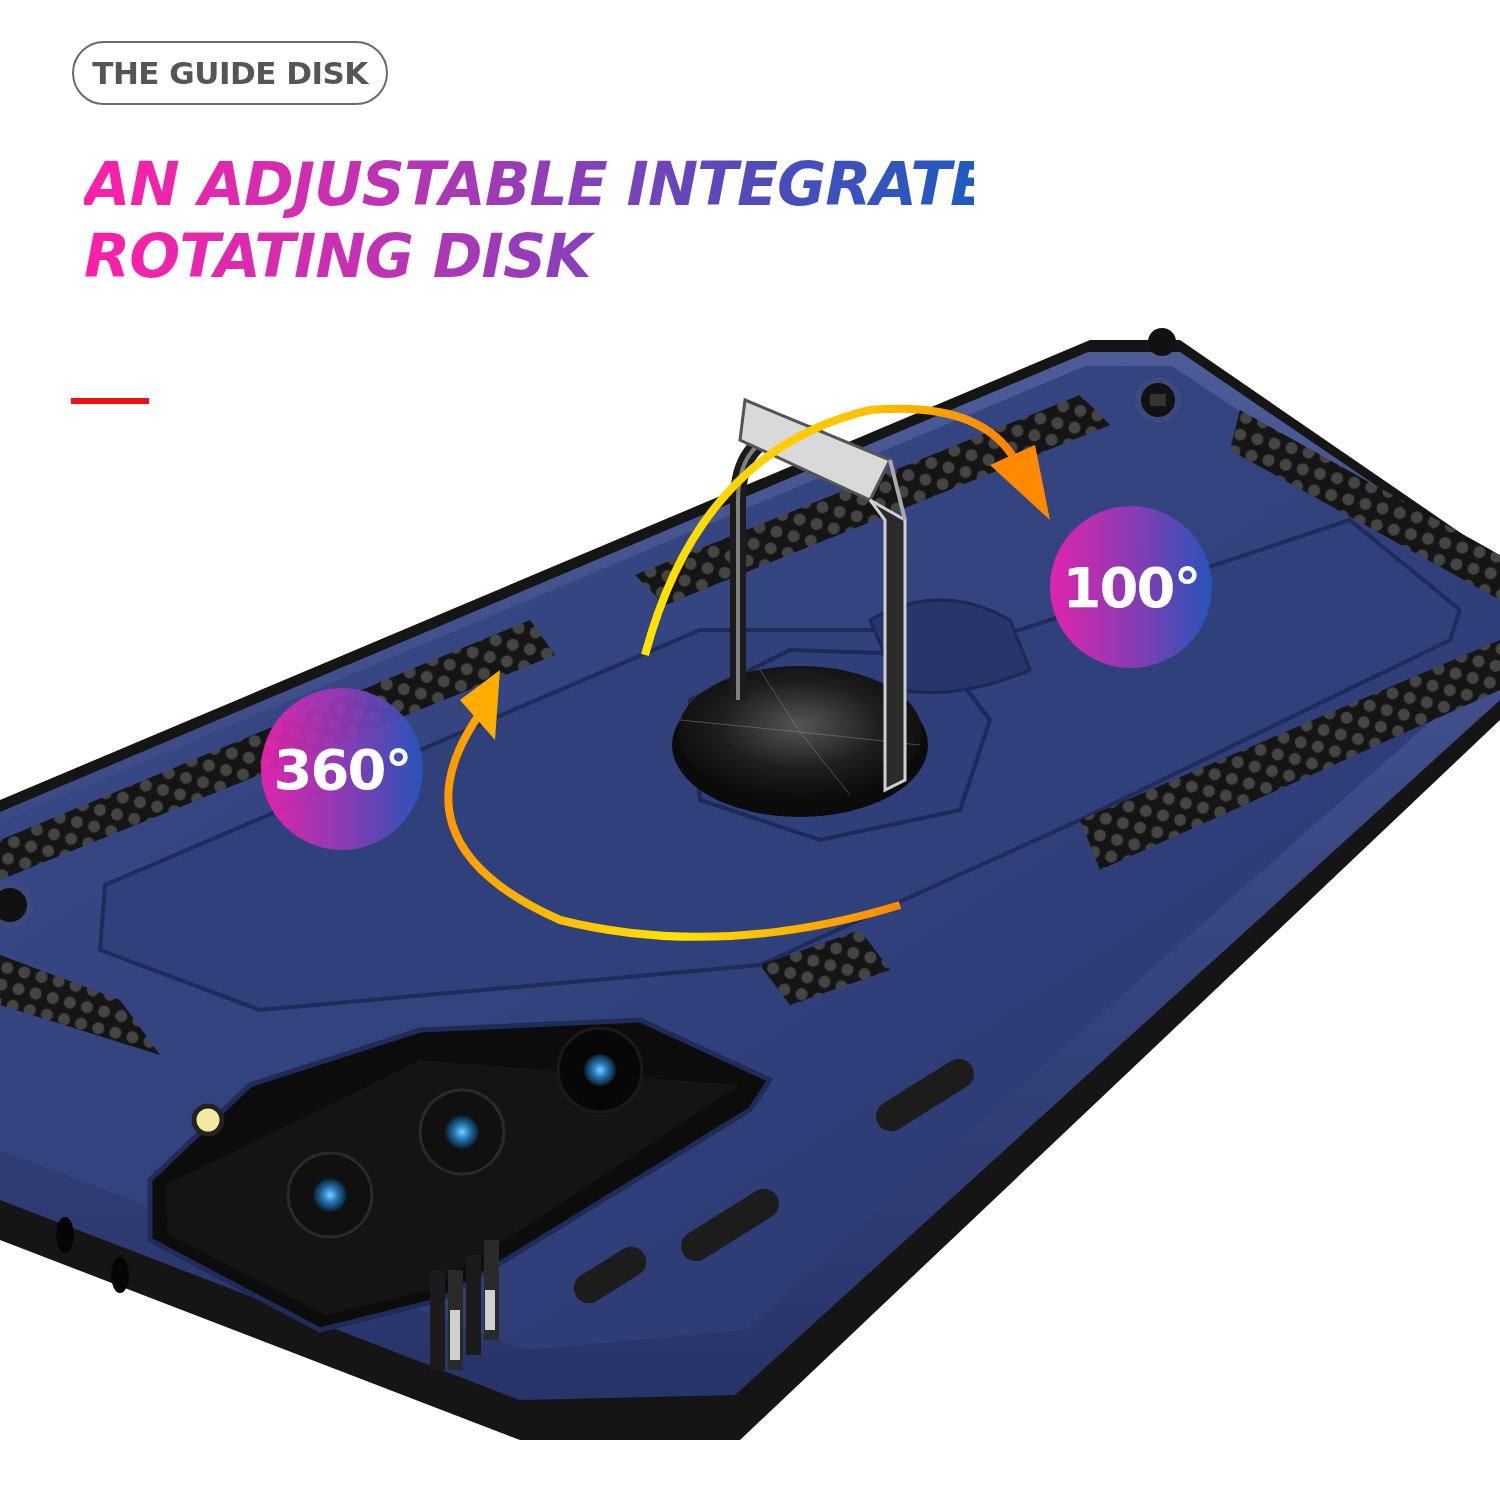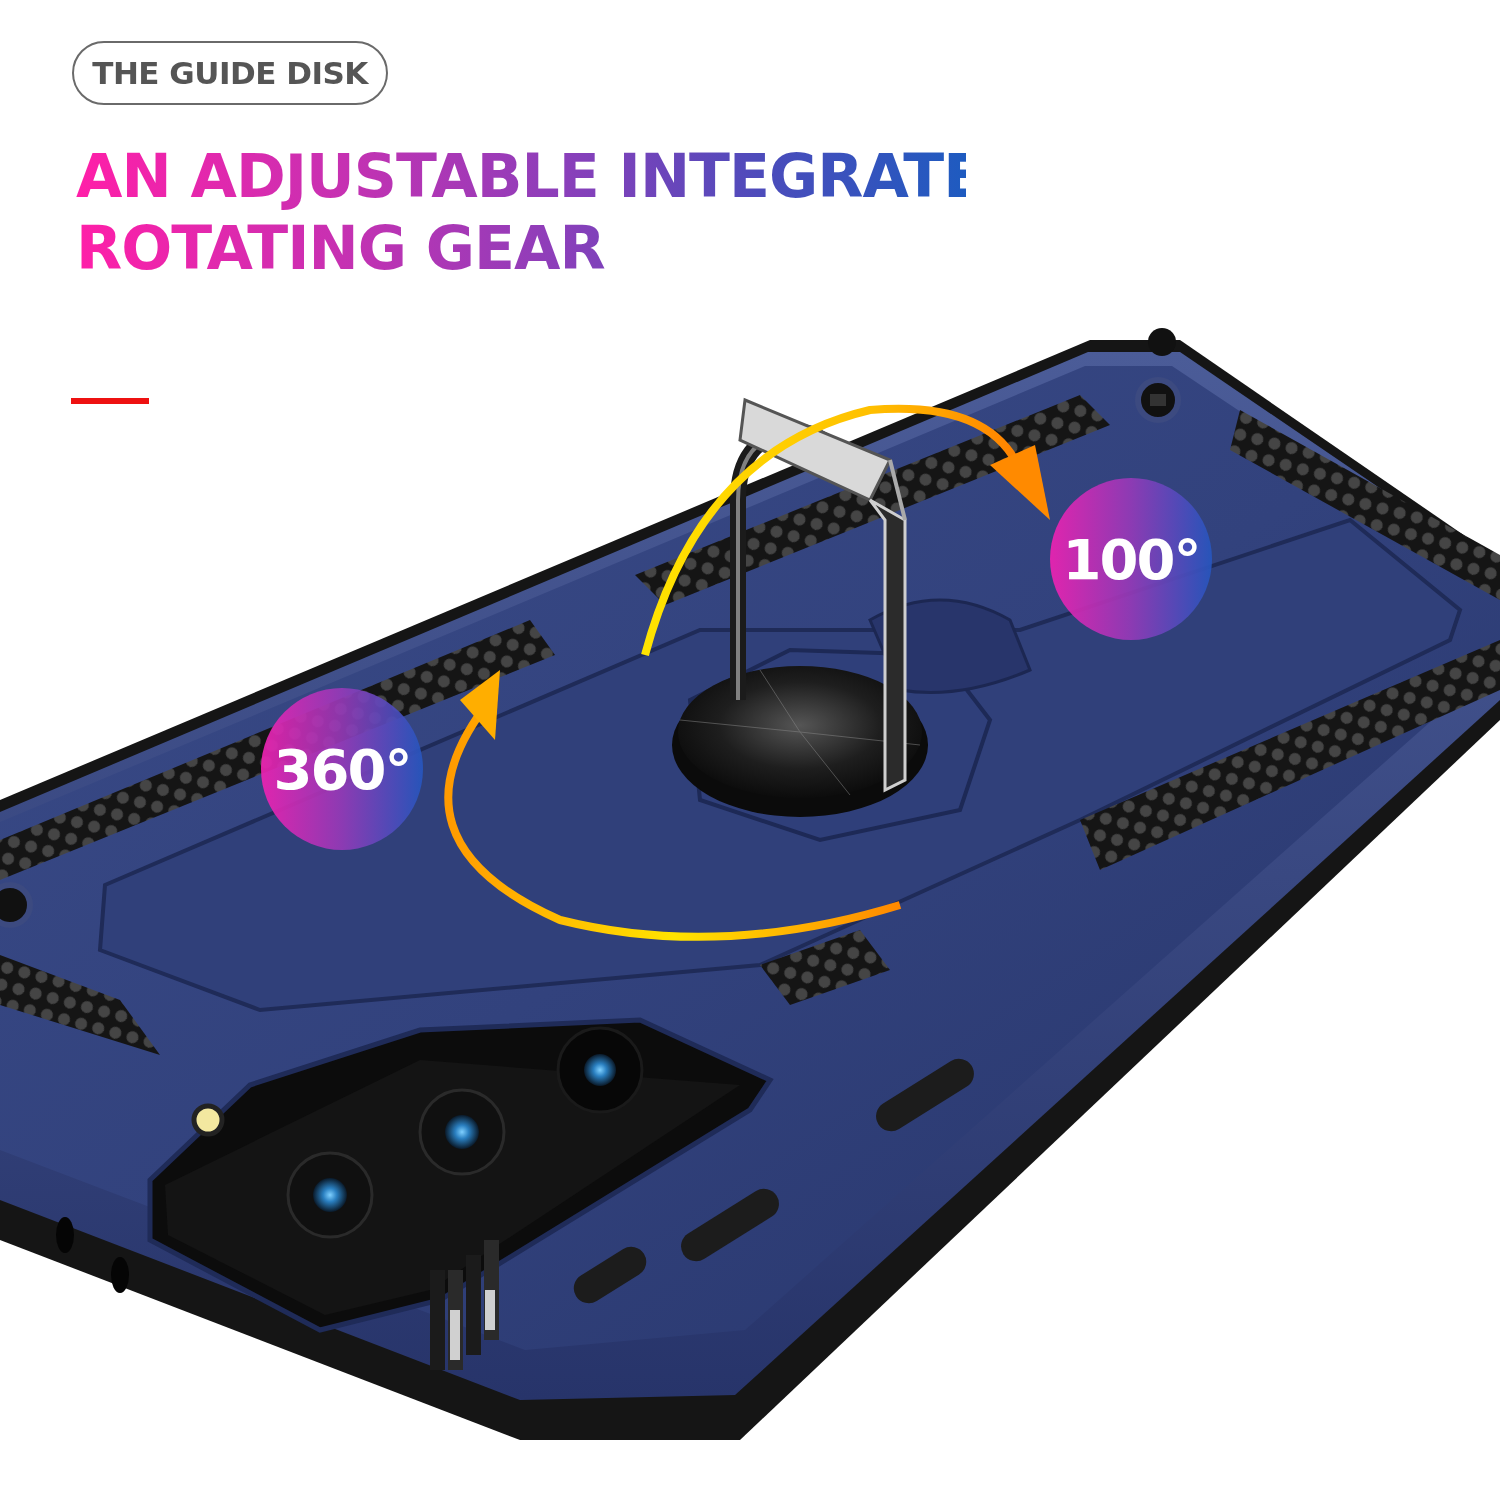--- a/index.html
+++ b/index.html
@@ -4,38 +4,38 @@
 <style>
   html, body { margin:0; padding:0; background:#ffffff; }
   body { width:1500px; height:1500px; position:relative; overflow:hidden; font-family:"DejaVu Sans", sans-serif; }
   .pill {
     position:absolute; left:72px; top:41px; width:316px; height:64px;
     border:2px solid #6a6a6a; border-radius:34px; box-sizing:border-box;
     display:flex; align-items:center; justify-content:center;
     color:#555555; font-family:"DejaVu Sans", sans-serif; font-weight:bold; font-size:31px; letter-spacing:-0.5px;text-align:center;
   }
   .headline {
-    position:absolute; left:76px; top:140px; margin:0;
-    font-family:"DejaVu Sans", sans-serif; font-weight:bold; font-size:60px; line-height:72px; letter-spacing:-1px;
+    position:absolute; left:76px; top:140px; margin:8px;
+    font-family:"DejaVu Sans", sans-serif; font-weight:bold; font-size:60px; line-height:72px; letter-spacing:-1px;font-style:italic;
   }
   .headline span {
     display:block;
     background:linear-gradient(90deg,#ff1fa8 0%,#c631b2 30%,#8a3fba 55%,#4a4cbb 78%,#1e5bc0 100%);
     -webkit-background-clip:text; background-clip:text; color:transparent;
     background-size:890px 100%; background-repeat:no-repeat;
   }
   .accent-line { position:absolute; left:71px; top:398px; width:78px; height:6px; background:#ee1111; }
   .art { position:absolute; left:0; top:0; width:1500px; height:1500px; }
   .badge {
     position:absolute; border-radius:50%;
     background:linear-gradient(90deg, rgba(238,34,178,0.92) 0%, rgba(150,58,185,0.9) 50%, rgba(38,86,190,0.92) 100%);
     display:flex; align-items:center; justify-content:center;
     color:#ffffff; font-family:"DejaVu Sans", sans-serif; font-weight:bold; letter-spacing:-2px;
   }
-  .badge-100 { left:1050px; top:478px; width:162px; height:162px; font-size:56px; }
+  .badge-100 { left:1050px; top:506px; width:162px; height:162px; font-size:56px; }
   .badge-360 { left:261px; top:688px; width:162px; height:162px; font-size:56px; }
 </style>
 </head>
 <body>
 
 <svg class="art" viewBox="0 0 1500 1500" xmlns="http://www.w3.org/2000/svg">
   <defs>
     <linearGradient id="caseGrad" x1="0" y1="0" x2="1" y2="1">
       <stop offset="0" stop-color="#3a4b88"></stop>
       <stop offset="0.5" stop-color="#32427d"></stop>
@@ -137,19 +137,19 @@
   <path d="M645 655 Q700 450 870 410 Q990 400 1020 470" fill="none" stroke="url(#arcGrad)" stroke-width="8"></path>
   <polygon points="990,465 1050,520 1035,445" fill="#ff8a00"></polygon>
   <path d="M490 700 Q380 840 560 920 Q720 960 900 905" fill="none" stroke="url(#arcGrad2)" stroke-width="8"></path>
   <polygon points="460,700 500,670 495,740" fill="#ffae00"></polygon>
 </svg>
 
 <div class="pill">THE GUIDE DISK</div>
 
 <h1 class="headline">
   <span>AN ADJUSTABLE INTEGRATED</span>
-  <span>ROTATING GEAR</span>
+  <span>ROTATING DISK</span>
 </h1>
 
 <div class="accent-line"></div>
 
 <div class="badge badge-100">100°</div>
 <div class="badge badge-360">360°</div>
 
 </body></html>

